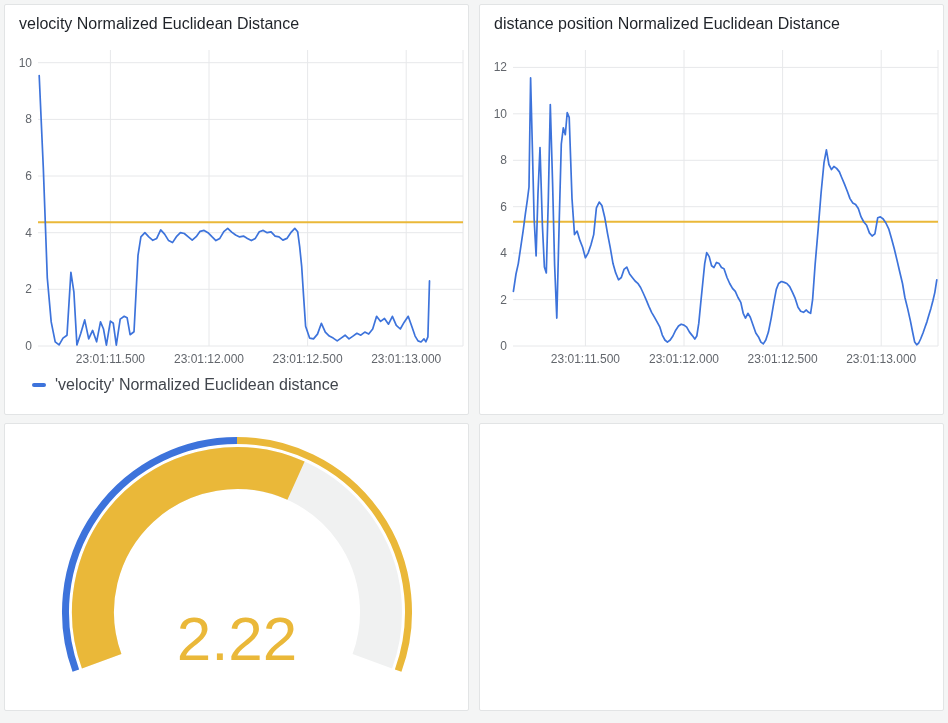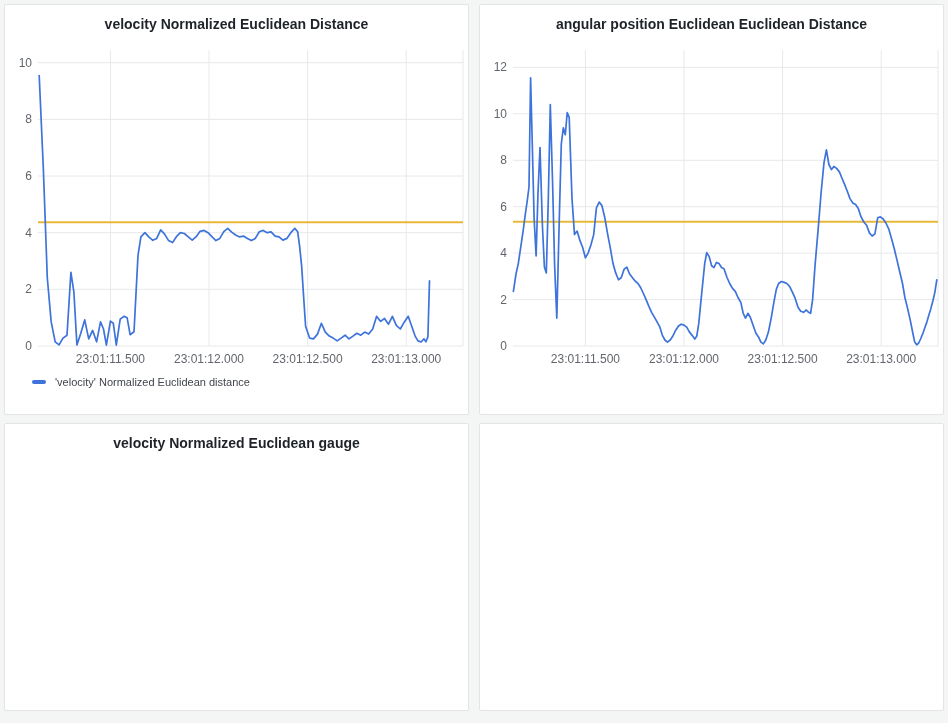--- a/index.html
+++ b/index.html
@@ -1,25 +1,25 @@
 <!DOCTYPE html>
 <html><head>
 <meta charset="utf-8">
 <style>
   html,body{margin:0;padding:0;background:#F4F5F5;}
   body{width:948px;height:723px;font-family:"Liberation Sans",sans-serif;-webkit-font-smoothing:antialiased;}
   .dashboard{display:grid;grid-template-columns:1fr 1fr;grid-template-rows:411px 288px;gap:8px 10px;padding:4px;box-sizing:border-box;width:948px;}
   .panel{background:#FFFFFF;border:1px solid #E2E4E5;border-radius:2px;display:flex;flex-direction:column;overflow:hidden;box-sizing:border-box;}
-  .panel-title{font-size:14px;font-weight:700;color:#1F2329;margin:0;padding:9px 14px 2px 14px;line-height:20px;white-space:nowrap;text-align:center;}
+  .panel-title{font-size:16px;font-weight:400;color:#1F2329;margin:0;padding:9px 14px 2px 14px;line-height:20px;white-space:nowrap;}
   svg.chart{display:block;margin:8px 0 0 2px;flex:0 0 auto;}
   svg.chart .grid{stroke:#E7E8EA;stroke-width:1;}
   svg.chart .tick{font-size:12px;fill:#62666C;font-family:"Liberation Sans",sans-serif;}
   svg.chart .ytick{text-anchor:end;}
   svg.chart .xtick{text-anchor:middle;}
-  .legend{display:flex;align-items:center;gap:9px;padding:6px 0 8px 27px;font-size:11px;color:#41454C;}
+  .legend{display:flex;align-items:center;gap:9px;padding:6px 0 8px 27px;font-size:16px;color:#41454C;}
   .legend-dash{display:inline-block;width:14px;height:4px;border-radius:2px;flex:0 0 auto;}
   .gauge-area{display:flex;justify-content:center;align-items:flex-start;flex:1;}
   svg.gauge{display:block;margin-top:2px;}
   svg.gauge text{font-family:"Liberation Sans",sans-serif;font-weight:500;}
 </style>
 </head>
 <body>
 
 <div class="dashboard">
 
@@ -50,21 +50,21 @@
         <line x1="31" x2="456" y1="178.2" y2="178.2" stroke="#EAB839" stroke-width="2"></line>
         <polyline points="32.2,31.5 36.3,123.6 40.3,234.0 44.2,277.9 48.2,297.8 52.1,300.9 56.0,294.1 60.0,291.2 63.9,228.4 66.9,248.2 69.9,300.9 73.8,289.3 77.7,275.9 81.7,294.9 85.6,286.4 89.6,297.8 93.5,277.9 96.5,285.0 99.4,301.2 103.4,277.1 106.3,279.3 109.3,301.2 113.2,275.1 117.2,272.3 120.1,273.7 123.1,290.7 127.0,287.8 131.0,211.4 133.9,192.9 137.9,188.7 141.8,192.9 145.8,196.3 149.7,194.4 153.7,185.9 157.6,190.1 161.6,196.6 165.5,198.6 169.4,192.7 173.4,188.7 177.3,189.5 181.3,192.9 185.2,196.1 189.2,192.7 193.1,187.3 197.1,186.4 201.0,188.7 204.9,192.7 208.9,196.6 212.8,194.4 216.8,187.6 220.7,184.4 224.7,188.1 228.6,191.0 232.6,192.9 236.5,192.1 240.4,194.4 244.4,196.6 248.3,194.4 252.3,187.8 256.2,186.4 260.2,188.7 264.1,187.8 268.1,192.1 272.0,192.9 275.9,196.1 279.9,194.4 283.8,188.7 287.8,184.4 290.7,187.8 292.7,202.9 294.7,222.7 296.6,252.4 298.6,282.2 302.6,294.1 306.5,294.9 310.5,290.1 314.4,279.3 318.3,288.1 322.3,292.1 326.2,294.1 330.2,296.9 334.1,294.1 338.1,291.2 342.0,294.9 346.0,292.1 349.9,289.3 353.8,291.2 357.8,288.1 361.7,290.1 365.7,285.0 369.6,272.3 373.6,277.4 377.5,274.5 381.5,280.2 385.4,272.3 389.3,281.3 393.3,285.0 397.2,278.2 401.2,272.3 405.1,283.3 408.1,292.1 411.0,296.9 414.0,298.0 417.0,294.9 418.9,297.8 420.9,292.9 422.5,236.9" fill="none" stroke="#3D73DB" stroke-width="1.7" stroke-linejoin="round" stroke-linecap="round"></polyline>
       </svg>
     <div class="legend">
       <span class="legend-dash" style="background: rgb(61, 115, 219);"></span>
       <span>'velocity' Normalized Euclidean distance</span>
     </div>
   </section>
 
   <section class="panel">
-    <h2 class="panel-title">angular position Euclidean Euclidean Distance</h2>
+    <h2 class="panel-title">distance position Normalized Euclidean Distance</h2>
     <svg class="chart" width="460" height="326" viewBox="0 0 460 326">
         <line x1="31" x2="456" y1="302.0" y2="302.0" class="grid"></line>
         <text x="25" y="306.0" class="tick ytick">0</text>
         <line x1="31" x2="456" y1="255.6" y2="255.6" class="grid"></line>
         <text x="25" y="259.6" class="tick ytick">2</text>
         <line x1="31" x2="456" y1="209.1" y2="209.1" class="grid"></line>
         <text x="25" y="213.1" class="tick ytick">4</text>
         <line x1="31" x2="456" y1="162.7" y2="162.7" class="grid"></line>
         <text x="25" y="166.7" class="tick ytick">6</text>
         <line x1="31" x2="456" y1="116.3" y2="116.3" class="grid"></line>
@@ -81,19 +81,27 @@
         <text x="300.6" y="319" class="tick xtick">23:01:12.500</text>
         <line x1="399.2" x2="399.2" y1="6" y2="302" class="grid"></line>
         <text x="399.2" y="319" class="tick xtick">23:01:13.000</text>
         <line x1="456" x2="456" y1="6" y2="302" class="grid"></line>
         <line x1="31" x2="456" y1="177.8" y2="177.8" stroke="#EAB839" stroke-width="2"></line>
         <polyline points="31.4,247.4 34.0,230.0 36.3,219.6 38.7,203.3 41.1,187.1 43.4,169.7 45.4,155.7 47.0,143.0 48.6,33.9 50.1,93.1 52.1,174.3 54.1,211.9 56.0,148.8 58.0,103.5 60.4,181.3 62.4,223.1 64.3,228.9 66.3,155.7 68.3,60.6 70.6,139.5 72.6,220.7 74.8,274.1 77.3,174.3 79.3,100.0 81.3,83.8 83.3,90.7 85.2,68.7 87.2,73.3 90.0,154.6 92.5,190.6 95.1,187.1 97.9,196.4 100.6,203.3 103.4,213.8 106.1,209.1 108.9,201.0 111.7,190.6 114.4,163.9 117.2,158.1 119.9,161.5 122.7,173.2 125.5,189.4 128.2,203.3 131.0,219.6 133.7,228.9 136.5,235.8 139.3,233.5 142.0,225.4 144.8,223.1 147.6,230.0 150.3,233.5 153.1,237.0 155.8,239.3 158.6,243.5 161.4,249.5 164.1,255.6 166.9,262.3 169.6,268.3 172.4,273.2 175.2,278.1 177.9,283.2 180.3,291.1 182.9,296.0 185.4,298.1 188.2,296.0 190.9,292.0 193.7,286.2 196.5,282.0 199.2,280.2 202.0,281.1 204.7,283.2 207.5,288.1 210.3,291.6 212.8,295.0 214.8,292.0 216.8,279.2 218.7,259.3 220.7,239.5 222.7,219.6 224.7,208.7 227.2,212.6 229.6,221.7 232.0,223.5 234.5,218.4 237.1,219.6 239.5,223.5 242.0,224.7 245.0,233.5 247.7,239.5 250.5,244.4 253.3,247.4 256.0,253.5 258.8,258.4 261.2,269.3 263.5,274.1 265.9,269.3 268.3,273.2 271.0,281.1 273.8,289.0 276.5,292.9 278.9,298.1 281.3,299.9 283.8,296.0 286.4,288.1 289.2,274.1 291.7,259.3 294.3,245.4 296.6,239.5 299.4,237.5 302.2,238.4 304.9,239.5 307.7,242.6 310.5,248.4 313.2,254.4 316.0,263.2 318.7,267.2 321.5,268.3 324.3,266.0 326.6,268.3 328.6,269.3 330.6,255.6 333.1,220.7 336.1,185.9 339.1,148.8 342.0,118.6 344.4,105.8 346.9,120.5 349.5,125.6 351.9,122.5 354.6,124.4 357.4,127.9 359.8,133.7 362.5,140.2 365.3,147.2 368.0,154.6 370.8,159.0 373.6,160.6 376.3,164.6 379.1,172.9 381.8,178.0 384.6,181.3 387.4,188.9 390.1,192.0 392.9,189.9 395.7,173.8 398.4,172.9 401.2,175.0 403.9,179.0 406.7,184.8 409.5,194.5 412.2,204.5 415.0,216.1 417.7,227.7 420.5,239.5 422.9,253.5 425.6,264.4 428.4,276.9 430.8,289.0 432.7,298.1 434.7,300.8 436.7,299.0 438.6,295.0 441.0,289.0 443.0,283.2 445.0,277.6 446.9,271.1 448.9,264.4 450.9,256.7 452.8,248.6 454.8,235.8" fill="none" stroke="#3D73DB" stroke-width="1.7" stroke-linejoin="round" stroke-linecap="round"></polyline>
       </svg>
   </section>
 
   <section class="panel">
-    <h2 class="panel-title">velocity Normalized Euclidean gauge</h2>
+    <div class="gauge-area">
+      <svg class="gauge" width="460" height="252" viewBox="0 0 460 252">
+          <path d="M 94.68 235.25 A 144 144 0 1 1 365.32 235.25" fill="none" stroke="#F0F1F1" stroke-width="42"></path>
+          <path d="M 94.68 235.25 A 144 144 0 0 1 289.03 54.65" fill="none" stroke="#EAB839" stroke-width="42"></path>
+          <path d="M 68.84 244.66 A 171.5 171.5 0 0 1 230.00 14.50" fill="none" stroke="#3D73DB" stroke-width="7"></path>
+          <path d="M 230.00 14.50 A 171.5 171.5 0 0 1 391.16 244.66" fill="none" stroke="#EAB839" stroke-width="7"></path>
+          <text x="230" y="234" text-anchor="middle" font-size="62" fill="#EAB839">2.22</text>
+        </svg>
+    </div>
   </section>
 
   <section class="panel">
   </section>
 
 </div>
 
 </body></html>

